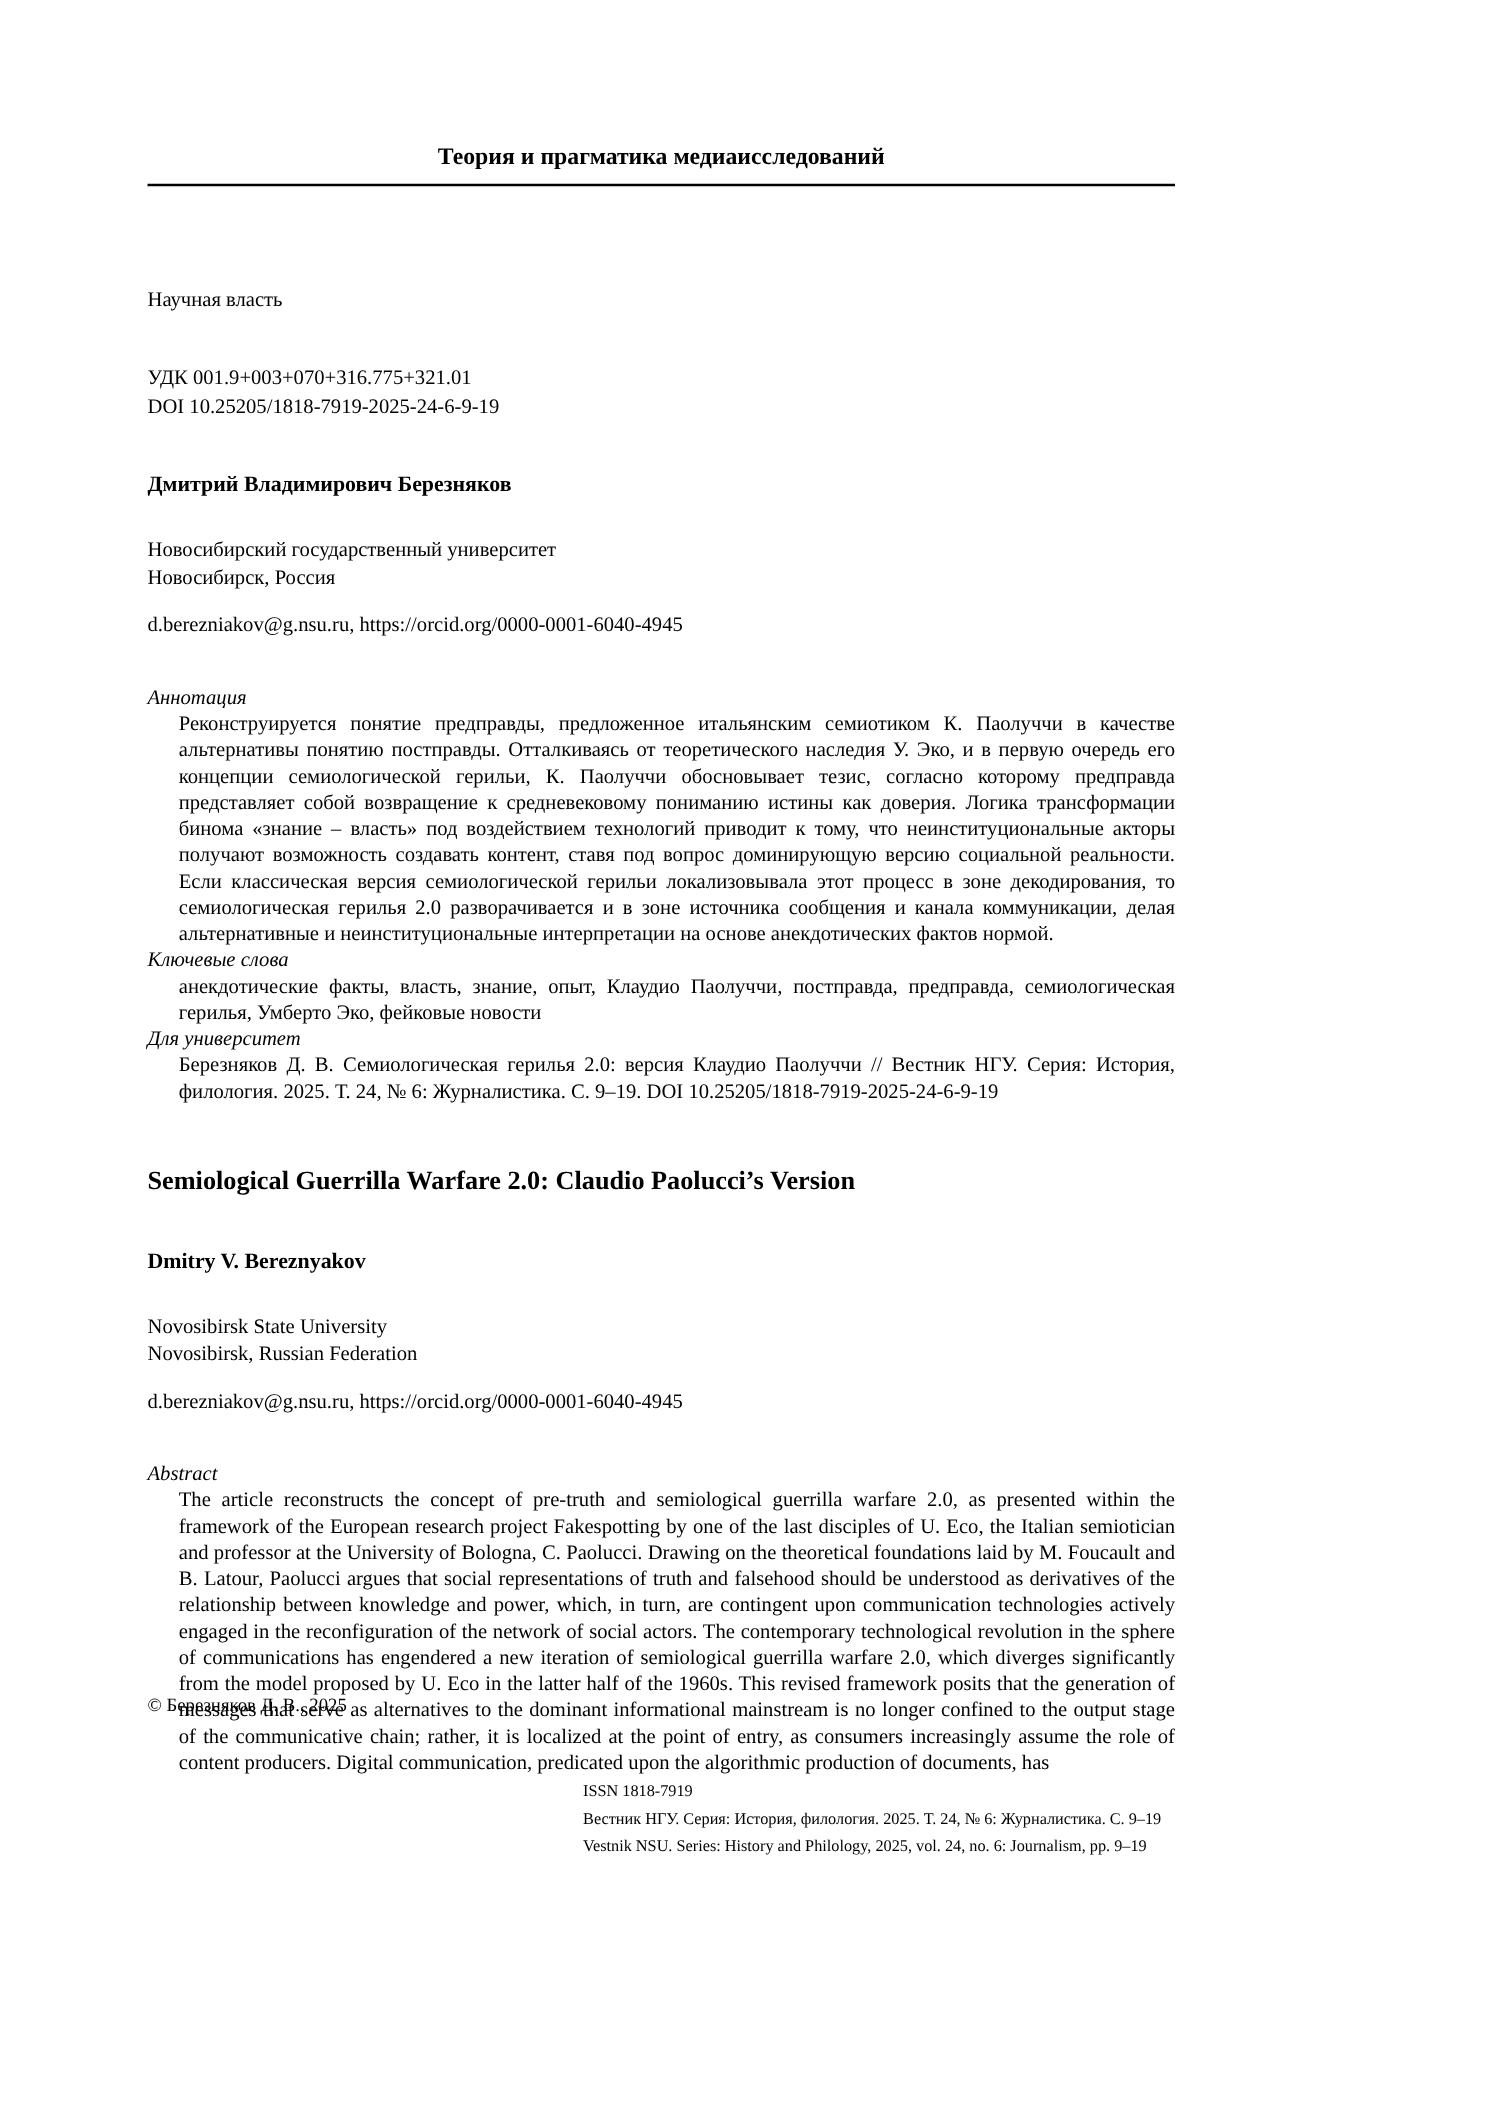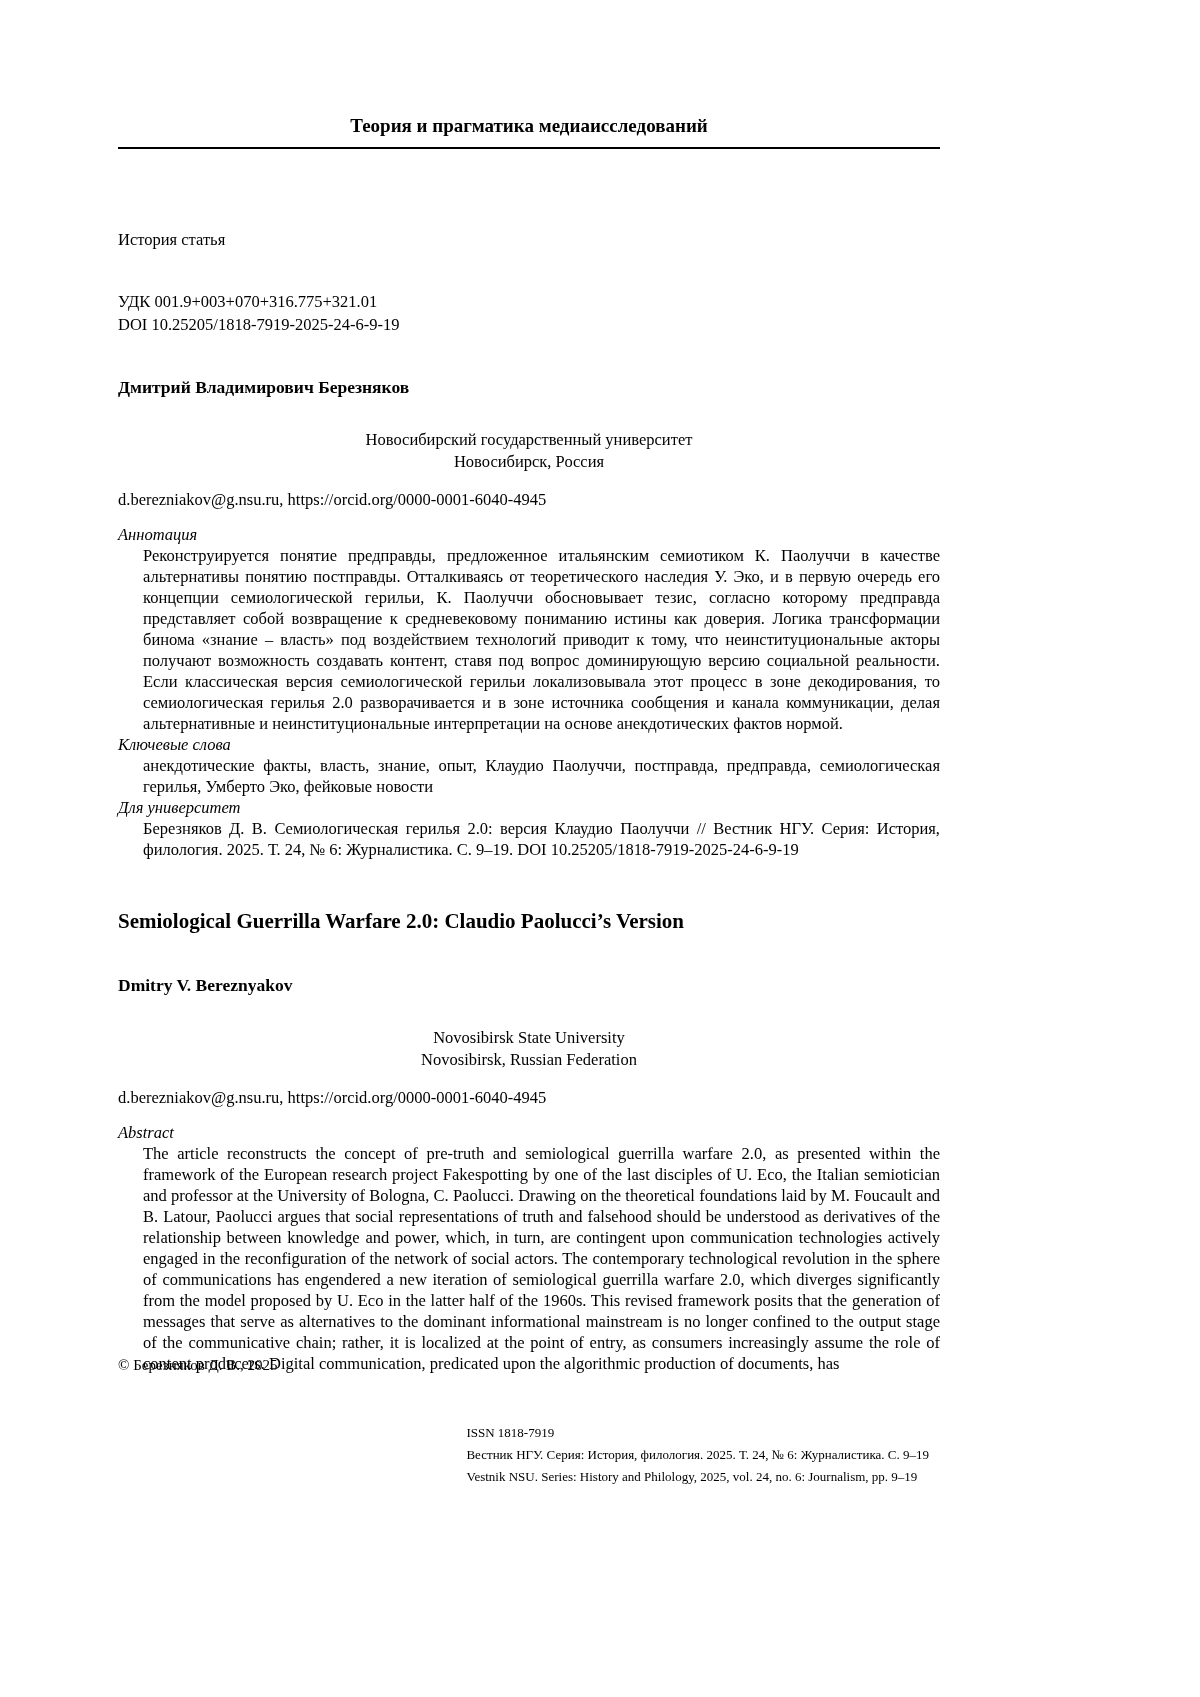--- a/index.html
+++ b/index.html
@@ -55,29 +55,28 @@
     font-weight: bold;
     font-size: 17.5px;
     line-height: 1.3;
   }
   .affiliation {
     margin-top: 30px;
   }
   .affiliation p {
     font-size: 16.5px;
     line-height: 22px;
-    text-align: center;
   }
   .contact-line {
     margin-top: 16px;
     font-size: 16.5px;
     line-height: 22px;
   }
   .meta-block {
-    margin-top: 13px;
+    margin-top: 36px;
   }
   .block-label {
     font-style: italic;
     font-size: 16.5px;
     line-height: 21px;
   }
   .block-text {
     margin-left: 25px;
     font-size: 16.5px;
     line-height: 21px;
@@ -107,21 +106,21 @@
 </head>
 <body>
 
 <div class="page">
 
   <header>
     <h1 class="section-title">Теория и прагматика медиаисследований</h1>
     <div class="header-rule"></div>
   </header>
 
-  <p class="article-type">История статья</p>
+  <p class="article-type">Научная власть</p>
 
   <div class="codes">
     <p>УДК 001.9+003+070+316.775+321.01</p>
     <p>DOI 10.25205/1818-7919-2025-24-6-9-19</p>
   </div>
 
 
   <p class="author-name">Дмитрий Владимирович Березняков</p>
 
   <div class="affiliation">

